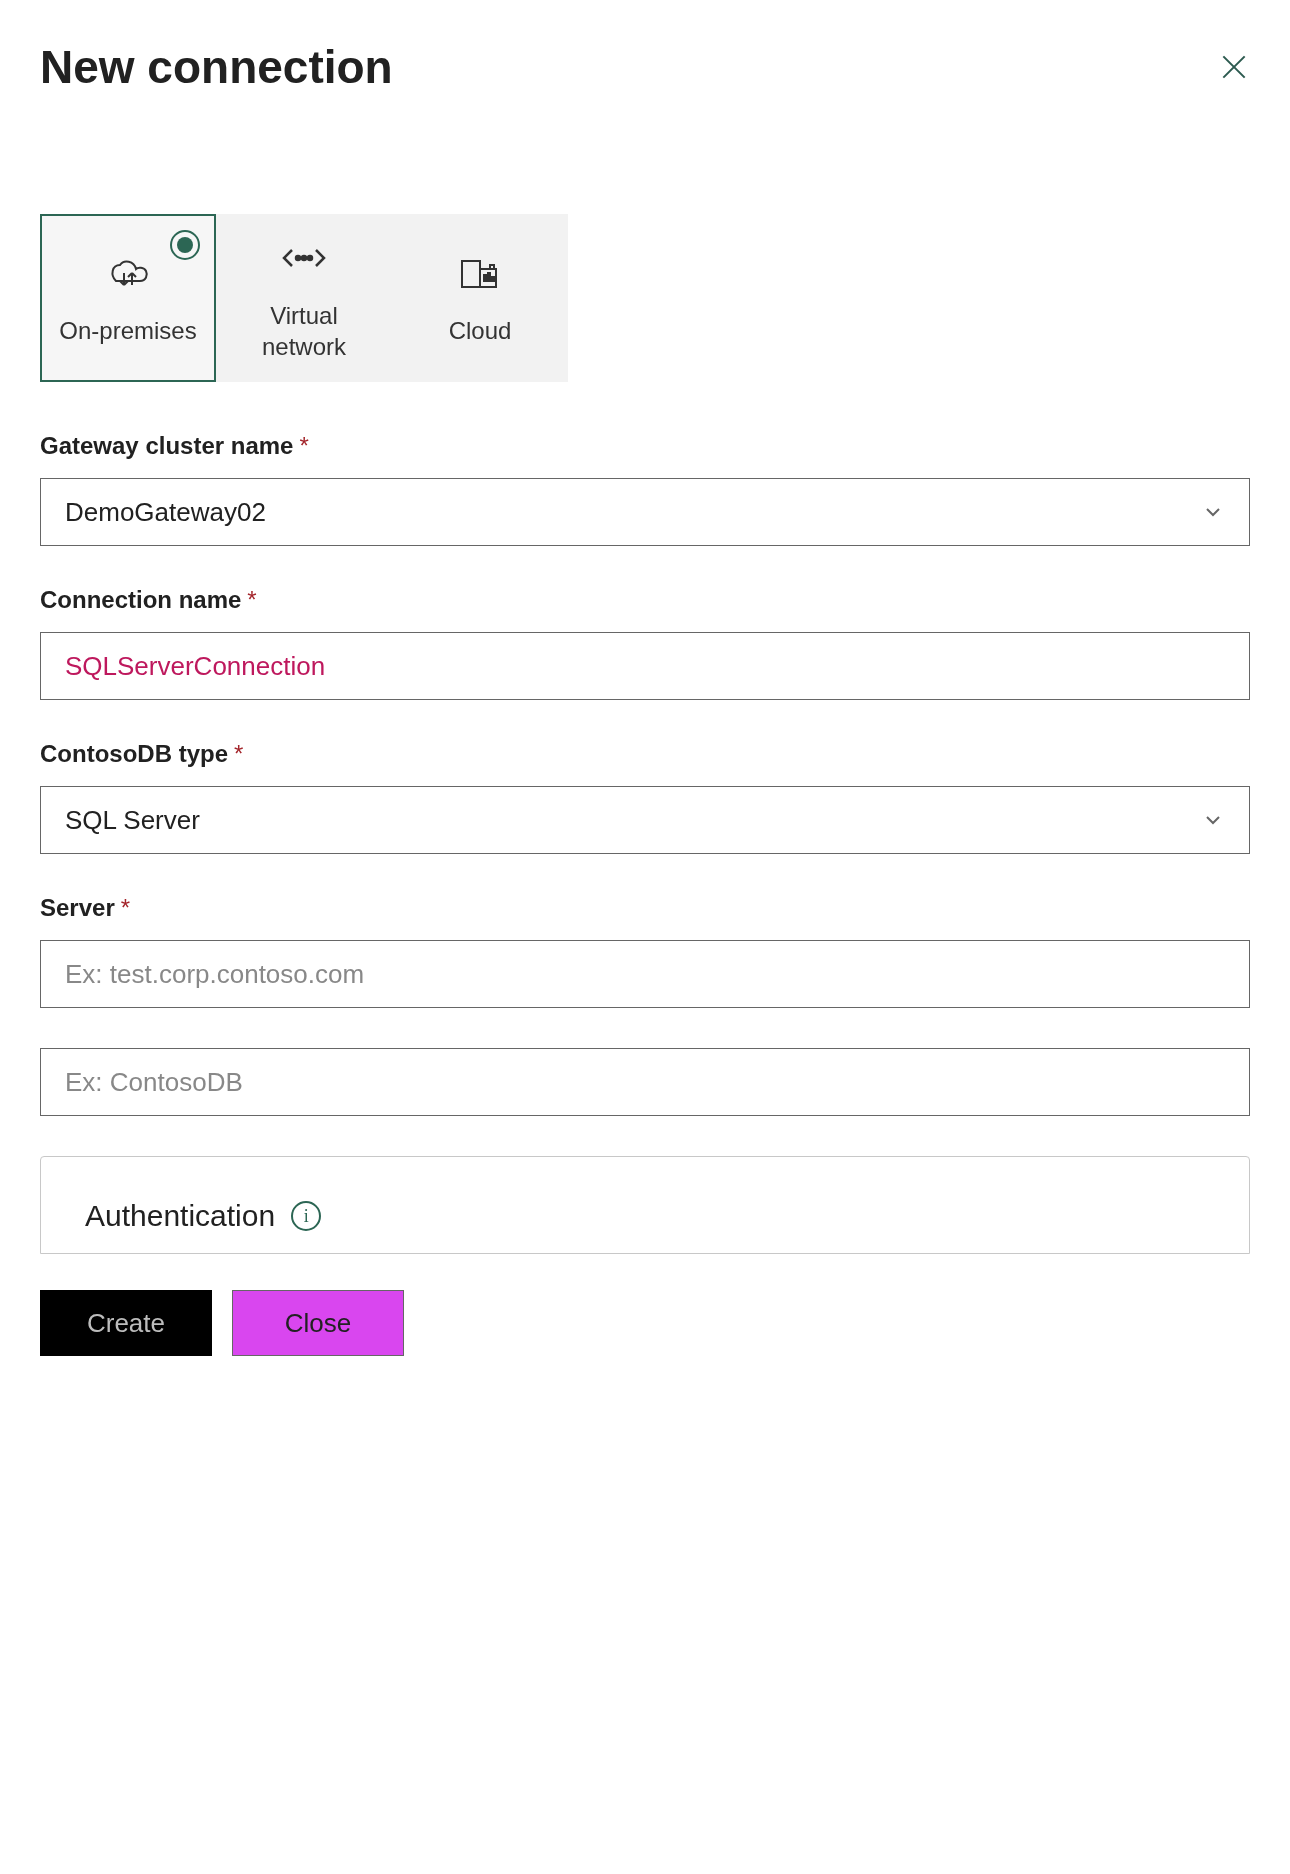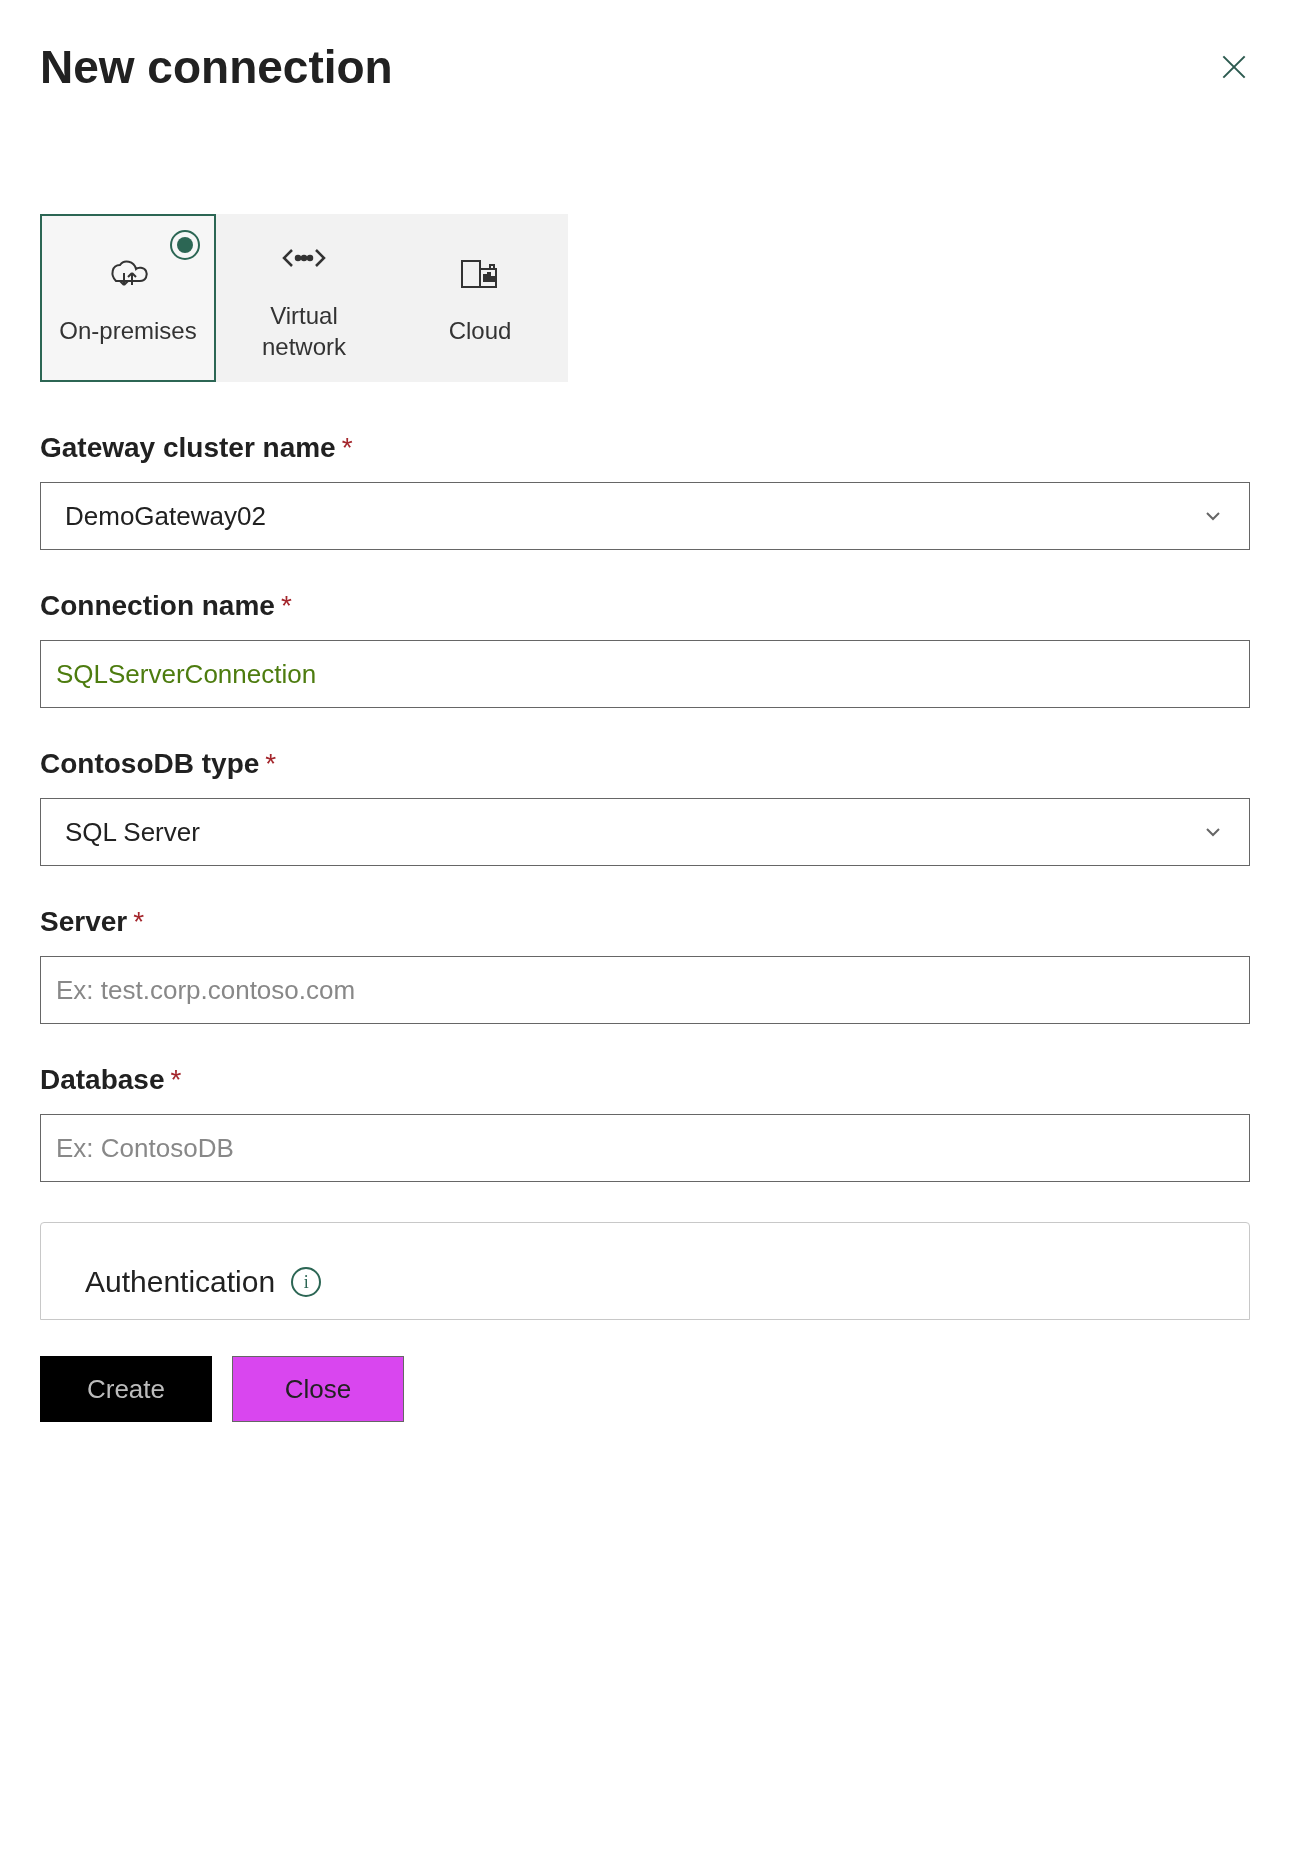--- a/index.html
+++ b/index.html
@@ -75,21 +75,21 @@
       justify-content: center;
     }
     .tile-label {
       font-size: 24px;
       color: #333;
       text-align: center;
       line-height: 1.3;
     }
     .field-group { margin-bottom: 40px; }
     .field-label {
-      font-size: 28px;
+      font-size: 24px;
       font-weight: 700;
       color: #212121;
       margin-bottom: 18px;
       display: block;
     }
     .req { color: #a4262c; font-weight: 400; margin-left: 6px; }
     .dropdown {
       width: 100%;
       height: 68px;
       border: 1px solid #666;
@@ -106,23 +106,23 @@
     .chevron {
       width: 24px;
       height: 24px;
       color: #666;
     }
     .text-input {
       width: 100%;
       height: 68px;
       border: 1px solid #666;
       background: #fff;
-      padding: 0 15px;
+      padding: 0 24px;
       font-size: 26px;
-      color: #4d7c0f;
+      color: #be185d;
       font-family: inherit;
     }
     .text-input::placeholder { color: #888; }
     .auth-section {
       border: 1px solid #c8c8c8;
       border-top-left-radius: 4px;
       border-top-right-radius: 4px;
       padding: 42px 36px 0 44px;
       margin-top: 28px;
       margin-bottom: 36px;
@@ -258,23 +258,20 @@
 </div>
 
 <div class="field-group">
   <label class="field-label">
     <span>Server</span><span class="req">*</span>
   </label>
   <input type="text" class="text-input" placeholder="Ex: test.corp.contoso.com" style="">
 </div>
 
 <div class="field-group">
-  <label class="field-label">
-    <span>Database</span><span class="req">*</span>
-  </label>
   <input type="text" class="text-input" placeholder="Ex: ContosoDB" style="">
 </div>
 
 <div class="auth-section">
   <div class="auth-header">
     <span class="auth-title">Authentication</span>
     <span class="info-icon">i</span>
   </div>
 </div>
 

